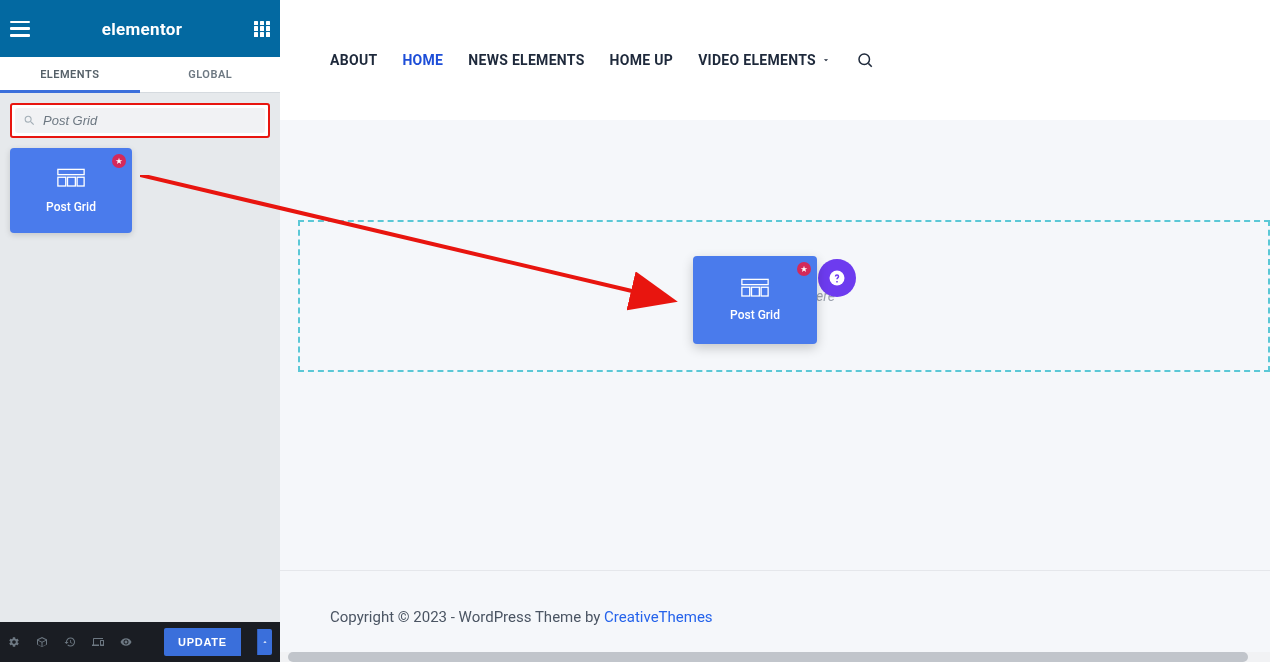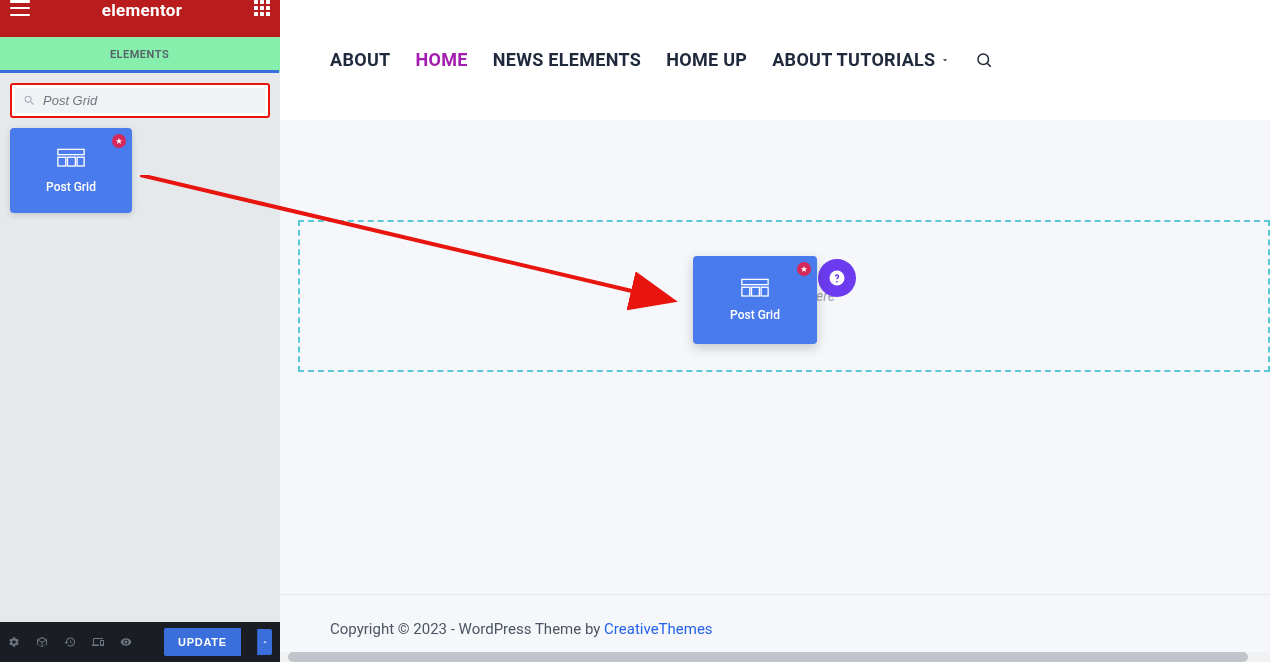--- a/index.html
+++ b/index.html
@@ -3,28 +3,28 @@
   <meta charset="utf-8">
   <style>
     * { margin: 0; padding: 0; box-sizing: border-box; }
     body { font-family: -apple-system, BlinkMacSystemFont, 'Segoe UI', Roboto, sans-serif; overflow: hidden; }
     
     .app { display: flex; width: 1270px; height: 662px; position: relative; }
     
     
     .sidebar { width: 280px; height: 100%; background: #e6e9ec; display: flex; flex-direction: column; position: relative; }
     
-    .sidebar-header { height: 37px; background: #b91c1c; display: flex; justify-content: space-between; padding: 0 10px; }
+    .sidebar-header { height: 57px; background: #0369a1; display: flex; align-items: center; justify-content: space-between; padding: 0 10px; }
     .hamburger-icon { width: 20px; height: 16px; display: flex; flex-direction: column; justify-content: space-between; cursor: pointer; }
     .hamburger-icon span { height: 2.5px; background: #fff; border-radius: 1px; }
     .logo { color: #fff; font-size: 17px; font-weight: 700; letter-spacing: 0.3px; }
     .grid-icon { width: 16px; height: 16px; display: grid; grid-template-columns: repeat(3, 1fr); grid-template-rows: repeat(3, 1fr); gap: 1.5px; cursor: pointer; }
     .grid-icon span { background: #fff; border-radius: 0.5px; }
     
-    .tabs { display: flex; background: #86efac; border-bottom: 1px solid #d5dadf; align-items: flex-end; }
+    .tabs { display: flex; background: #ffffff; border-bottom: 1px solid #d5dadf; align-items: flex-end; }
     .tab { flex: 1; text-align: center; padding: 11px 0; font-size: 11px; font-weight: 600; letter-spacing: 0.5px; color: #6d7882; cursor: pointer; position: relative; }
     .tab.active { color: #556068; }
     .tab.active::after { content: ''; position: absolute; bottom: -1px; left: 0; right: 0; height: 3px; background: #3a6fdb; }
     .tab-divider { background: #e6e9ec; width: 1px; min-width: 1px; }
     
     .search-wrapper { padding: 10px; position: relative; }
     .search-box { position: relative; border: 2px solid #e8150f; background: #fff; border-radius: 3px; padding: 3px; }
     .search-inner { display: flex; align-items: center; padding: 5px 8px; background: #f1f2f4; border-radius: 3px; }
     .search-icon-svg { width: 13px; height: 13px; fill: #a4afb7; margin-right: 7px; }
     .search-input { border: none; outline: none; background: transparent; font-style: italic; font-size: 13px; color: #6d7882; flex: 1; }
@@ -45,42 +45,42 @@
     .update-btn { background: #3a6fdb; color: #fff; border: none; height: 28px; padding: 0 14px; font-size: 11px; font-weight: 700; letter-spacing: 0.7px; cursor: pointer; border-radius: 2px 0 0 2px; }
     .update-caret { background: #3a6fdb; color: #fff; border: none; height: 26px; width: 20px; cursor: pointer; border-radius: 0 2px 2px 0; border-left: 1px solid rgba(0,0,0,0.15); display: flex; align-items: center; justify-content: center; }
     .update-caret svg { width: 8px; height: 8px; fill: #fff; }
     
     
     .main { flex: 1; background: #fff; display: flex; flex-direction: column; overflow: hidden; }
     
     .site-header { height: 120px; display: flex; align-items: center; justify-content: space-between; padding: 0 50px 0 50px; border-bottom: 1px solid transparent; }
     .site-logo { font-size: 24px; font-weight: 800; color: #1a1d23; letter-spacing: -0.3px; }
     .nav { display: flex; align-items: center; gap: 25px; }
-    .nav-item { font-size: 18px; font-weight: 700; color: #1e293b; letter-spacing: 0.3px; cursor: pointer; display: flex; align-items: center; gap: 5px; }
-    .nav-item.active { color: #a21caf; }
+    .nav-item { font-size: 14px; font-weight: 700; color: #1e293b; letter-spacing: 0.3px; cursor: pointer; display: flex; align-items: center; gap: 5px; }
+    .nav-item.active { color: #1d4ed8; }
     .nav-chevron { width: 10px; height: 10px; fill: currentColor; }
     .nav-search-icon { width: 18px; height: 18px; stroke: #1e293b; stroke-width: 2; fill: none; cursor: pointer; }
     
     .canvas-area { flex: 1; background: #f5f7fa; padding: 100px 0 0 18px; position: relative; }
     .drop-zone { border: 2px dashed #5bc8d6; height: 152px; position: relative; display: flex; align-items: center; justify-content: center; }
     .placeholder-text { font-size: 14px; color: #9ca3af; font-style: italic; position: absolute; left: 50%; top: 50%; transform: translate(-50%, -50%); z-index: 0; }
     
     .drag-widget { position: absolute; left: 393px; top: 34px; width: 124px; height: 88px; background: #4a7bec; border-radius: 4px; display: flex; flex-direction: column; align-items: center; justify-content: center; color: #fff; box-shadow: 0 4px 12px rgba(0,0,0,0.2); z-index: 2; }
     .drag-widget-icon { margin-bottom: 8px; }
     .drag-widget-label { font-size: 12px; font-weight: 500; }
     .drag-widget .widget-badge { position: absolute; top: 6px; right: 6px; }
     
     .canvas-controls { position: absolute; left: 430px; top: 37px; z-index: 1; display: flex; gap: 6px; }
     .canvas-btn { width: 38px; height: 38px; border-radius: 50%; display: flex; align-items: center; justify-content: center; cursor: pointer; }
     .canvas-btn.plus { background: #5e6979; }
     .canvas-btn.folder { background: #5e6979; }
     .canvas-btn.help { background: #6d3bef; }
     .canvas-btn svg { width: 18px; height: 18px; fill: #fff; }
     
-    .site-footer { background: #f5f7fa; height: 68px; display: flex; align-items: center; padding: 16px 50px; border-top: 1px solid #e5e7eb; }
+    .site-footer { background: #f5f7fa; height: 92px; display: flex; align-items: center; padding: 16px 50px; border-top: 1px solid #e5e7eb; }
     .footer-text { font-size: 15px; color: #4b5563; }
     .footer-link { color: #2563eb; }
     
     .bottom-scroll { position: absolute; bottom: 0; left: 280px; right: 0; height: 10px; background: #f1f2f4; }
     .bottom-scroll-thumb { height: 100%; background: #c1c5cb; margin-left: 8px; width: 97%; border-radius: 5px; }
     
     
     .annotation-arrow { position: absolute; left: 140px; top: 175px; z-index: 10; pointer-events: none; }
     
     
@@ -109,20 +109,21 @@
           <span></span>
           <span></span>
           <span></span>
           <span></span>
       </div>
     </div>
 
     <div class="tabs">
       <div class="tab active">ELEMENTS</div>
       <div class="tab-divider"></div>
+      <div class="tab">GLOBAL</div>
     </div>
 
     <div class="search-wrapper">
       <div class="search-box">
         <div class="search-inner">
           <svg class="search-icon-svg" viewBox="0 0 24 24">
               <path d="M15.5 14h-.79l-.28-.27A6.471 6.471 0 0 0 16 9.5 6.5 6.5 0 1 0 9.5 16c1.61 0 3.09-.59 4.23-1.57l.27.28v.79l5 4.99L20.49 19l-4.99-5zm-6 0C7.01 14 5 11.99 5 9.5S7.01 5 9.5 5 14 7.01 14 9.5 11.99 14 9.5 14z"></path>
             </svg>
           <input class="search-input" value="Post Grid" placeholder="Search widget..." style="">
         </div>
@@ -179,21 +180,21 @@
   </div>
 
   <div class="main">
     <div class="site-header">
       <div class="nav">
         <div class="nav-item">ABOUT</div>
         <div class="nav-item active">HOME</div>
         <div class="nav-item">NEWS ELEMENTS</div>
         <div class="nav-item">HOME UP</div>
         <div class="nav-item">
-          <span>ABOUT TUTORIALS</span>
+          <span>VIDEO ELEMENTS</span>
           <svg class="nav-chevron" viewBox="0 0 24 24">
               <path d="M7 10l5 5 5-5z"></path>
             </svg>
         </div>
         <svg class="nav-search-icon" viewBox="0 0 24 24">
             <circle cx="11" cy="11" r="7"></circle>
             <line x1="21" y1="21" x2="16.5" y2="16.5"></line>
           </svg>
       </div>
     </div>

